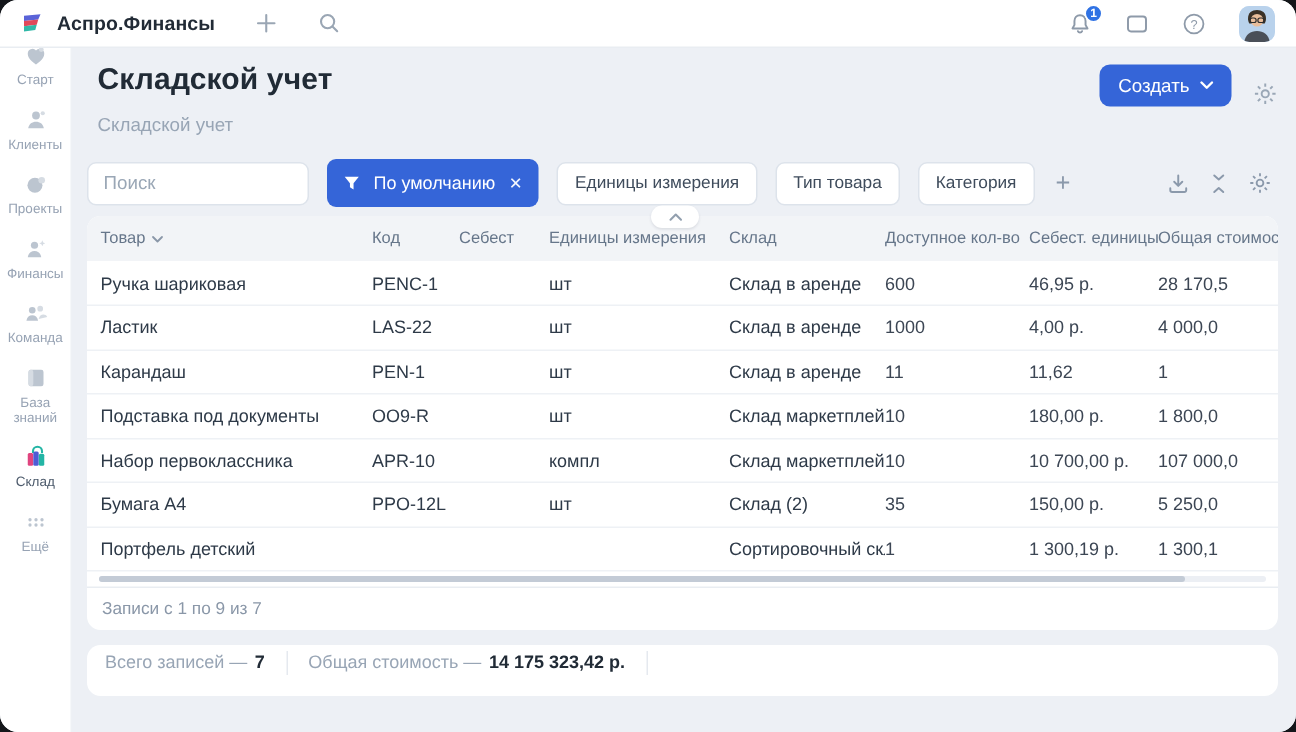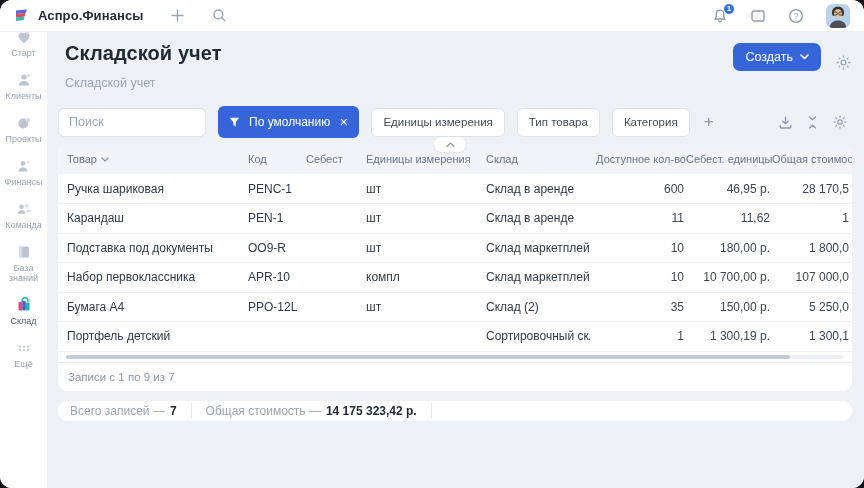--- a/index.html
+++ b/index.html
@@ -46,37 +46,37 @@
   .toolbar-right { margin-left:auto; display:flex; align-items:center; gap:13px; padding-right:4px; }
 
   
   .card-wrap { position:relative; margin-top:7px; }
   .collapse-pill { position:absolute; top:-7px; left:376px; width:32px; height:15px; background:#fff; border-radius:9px; box-shadow:0 1px 2px rgba(40,50,70,.12); display:flex; align-items:center; justify-content:center; cursor:pointer; z-index:3; color:#93a0af; }
   .table-card { background:#fff; border-radius:9px; overflow:hidden; width:794px; }
   table { border-collapse:collapse; table-layout:fixed; width:794px; }
   col.c-product{width:190px} col.c-code{width:58px} col.c-article{width:60px} col.c-unit{width:120px} col.c-wh{width:104px} col.c-qty{width:96px} col.c-cost{width:86px} col.c-total{width:80px}
   thead th { background:#f2f4f7; height:30px; font-size:11px; font-weight:400; color:#66768a; text-align:left; white-space:nowrap; overflow:hidden; padding:0; }
   th.pad, td.pad { padding-left:9px; }
-  th.num, td.num { text-align:right; }
+  th.num, td.num { }
   th.th-total { padding-right:0; }
   td.num { padding-right:2px; }
   td.t-total { padding-right:3px; }
   tbody td { height:29.5px; font-size:12px; color:#2e3a48; border-bottom:1px solid #eef1f5; white-space:nowrap; overflow:hidden; }
   tbody tr { cursor:pointer; }
   td.t-qty, td.t-cost, td.t-total { color:#3c4654; }
   .th-sort { display:inline-flex; align-items:center; gap:4px; }
 
   .hscroll { height:10px; display:flex; align-items:center; padding:0 8px; }
   .hscroll-track { position:relative; width:100%; height:4px; border-radius:2px; background:#eceff4; }
   .hscroll-thumb { position:absolute; left:0; top:0; height:4px; width:93%; border-radius:2px; background:#c3cbd6; cursor:pointer; }
 
   .pagination-row { border-top:1px solid #e9edf2; height:29px; display:flex; align-items:center; padding-left:10px; font-size:11.5px; color:#8a97a8; }
 
   
-  .summary-card { margin-top:10px; width:794px; height:20px; background:#fff; border-radius:9px; display:flex; align-items:center; padding:4px 12px; gap:14px; font-size:12px; }
+  .summary-card { margin-top:10px; width:794px; height:34px; background:#fff; border-radius:9px; display:flex; align-items:flex-start; padding:4px 12px; gap:14px; font-size:12px; }
   .sum-label { color:#98a5b5; }
   .sum-value { color:#212b36; font-weight:700; }
   .v-div { width:1px; height:16px; background:#e5e9ef; }
   .sum-item { display:flex; gap:5px; align-items:center; }
 
   svg { display:block; }
 </style>
 </head>
 <body>
 
@@ -331,20 +331,30 @@
     <td class="pad t-product">Ручка шариковая</td>
     <td class="t-code">PENC-1</td>
     <td class="t-article"></td>
     <td class="t-unit">шт</td>
     <td class="t-wh">Склад в аренде</td>
     <td class="num t-qty">600</td>
     <td class="num t-cost">46,95 р.</td>
     <td class="num t-total">28 170,5</td>
   </tr>
               <tr>
+    <td class="pad t-product">Ластик</td>
+    <td class="t-code">LAS-22</td>
+    <td class="t-article"></td>
+    <td class="t-unit">шт</td>
+    <td class="t-wh">Склад в аренде</td>
+    <td class="num t-qty">1000</td>
+    <td class="num t-cost">4,00 р.</td>
+    <td class="num t-total">4 000,0</td>
+  </tr>
+              <tr>
     <td class="pad t-product">Карандаш</td>
     <td class="t-code">PEN-1</td>
     <td class="t-article"></td>
     <td class="t-unit">шт</td>
     <td class="t-wh">Склад в аренде</td>
     <td class="num t-qty">11</td>
     <td class="num t-cost">11,62</td>
     <td class="num t-total">1</td>
   </tr>
               <tr>

